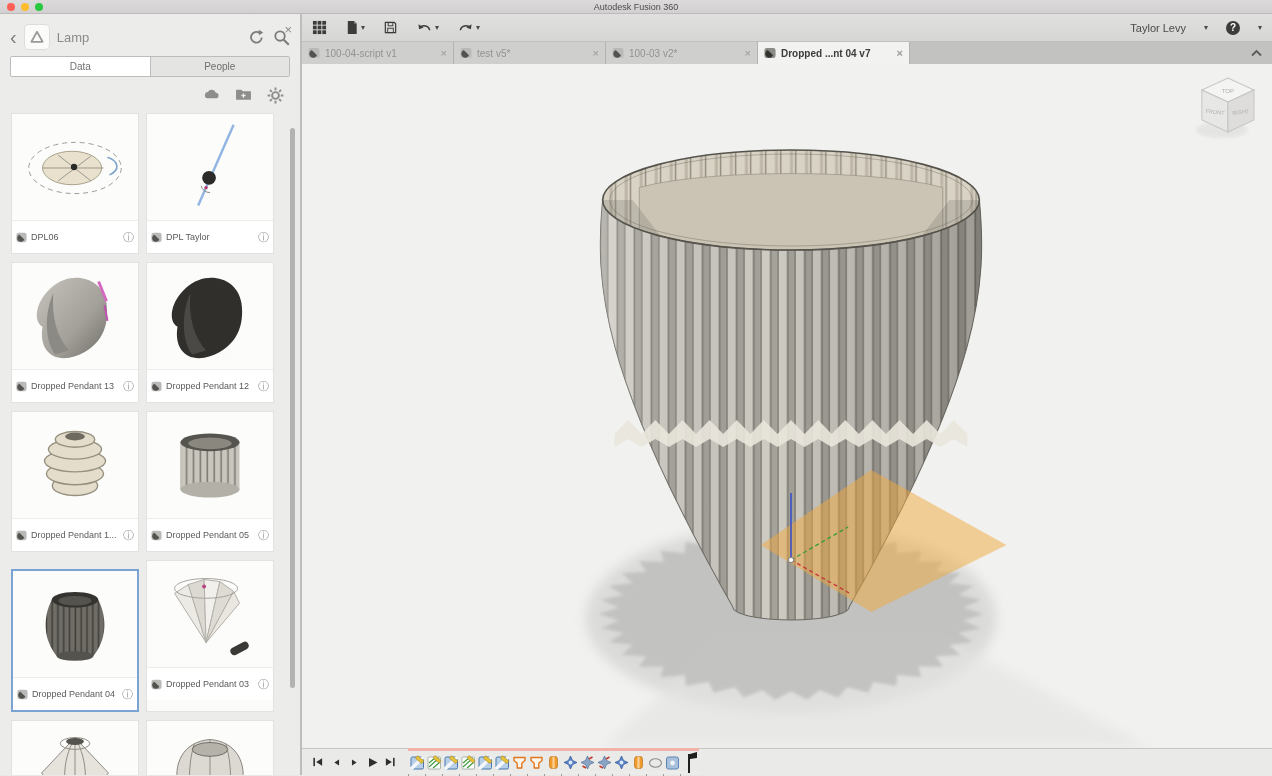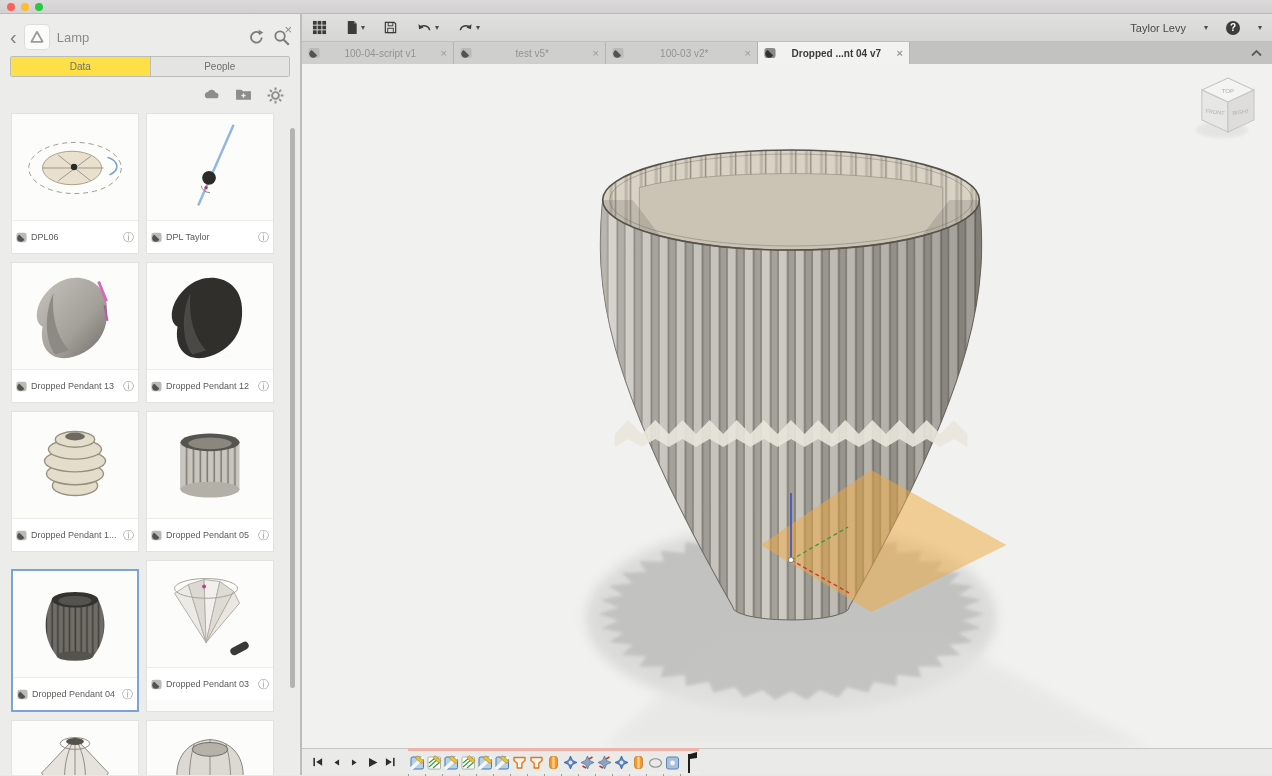--- a/index.html
+++ b/index.html
@@ -21,21 +21,21 @@
   .panel-head { display:flex; align-items:center; gap:8px; padding:10px 10px 4px 10px; height:40px; }
   .back { font-size:20px; color:#7d7d7b; line-height:14px; cursor:default; }
   .logo { width:24px; height:24px; background:#fbfbfa; border-radius:4px; display:flex;
           align-items:center; justify-content:center; box-shadow:0 0 0 1px #ddddda; }
   .panel-title { font-size:13px; color:#8d8b88; flex:1; }
   .head-ic { width:17px; height:17px; }
   .panel-close { position:absolute; top:8px; right:8px; font-size:13px; color:#8a8a88; }
   .seg { display:flex; margin:2px 10px 0 10px; height:21px; border:1px solid #bcbcba; border-radius:2px; overflow:hidden; }
   .seg > div { flex:1; display:flex; align-items:center; justify-content:center;
                font-size:10px; color:#6f6f6d; background:#e4e4e2; }
-  .seg > div.active { background:#fde047; border-right:1px solid #bcbcba; }
+  .seg > div.active { background:#ffffff; border-right:1px solid #bcbcba; }
   .panel-actions { display:flex; justify-content:flex-end; gap:15px; padding:8px 16px 2px 0; height:30px; align-items:center; }
   .grid { display:grid; grid-template-columns:128px 128px; gap:8px 7px; padding:6px 0 0 11px; }
   .card { width:128px; background:#fbfbfa; border:1px solid #e2e2e0; }
   .card.selected { border:2px solid #7ba3d4;margin-top:9px; }
   .thumb { width:100%; height:106px; background:#fcfcfb; display:block; }
   .card-label { height:21px; background:#ffffff; border-top:1px solid #ececea;
     display:flex; align-items:center; gap:4px; padding:16px 4px; }
   .card-name { flex:1; font-size:9px; color:#5a5a58; white-space:nowrap; overflow:hidden; }
   .info { font-size:11px; color:#9a9a98; line-height:11px; }
   .pscroll { position:absolute; top:114px; right:5px; width:5px; height:560px;
@@ -48,21 +48,21 @@
   .tb-group { display:flex; align-items:center; gap:2px; margin-right:12px; }
   .caret { font-size:8px; color:#4a4a48; }
   .tb-right { margin-left:auto; display:flex; align-items:center; gap:18px; }
   .user { font-size:11px; color:#4a4a48; }
   .help { width:14px; height:14px; border-radius:50%; background:#3d3d3b; color:#fff;
           font-size:10px; font-weight:bold; display:flex; align-items:center; justify-content:center; }
 
   .vp-tabs { height:22px; background:#c2c2c0; display:flex; align-items:stretch; position:relative; }
   .tab { width:152px; display:flex; align-items:center; gap:5px; padding:0 6px;
          background:#cfcfcd; border-right:1px solid #b3b3b1; font-size:10px; color:#93938f; }
-  .tab .tlabel { flex:1; white-space:nowrap; overflow:hidden;text-align:center; }
+  .tab .tlabel { flex:1; white-space:nowrap; overflow:hidden; }
   .tab .tclose { color:#9a9a96; font-size:11px; }
   .tab.active { background:#f2f2f0; color:#3c3c3a; font-weight:bold; }
   .tabs-collapse { margin-left:auto; display:flex; align-items:center; padding:0 10px; }
 
   .canvas { flex:1; position:relative; background:#f1f1ef; overflow:hidden; }
   .canvas svg.scene { position:absolute; inset:0; }
 
   
   .timeline { height:27px; background:#eaeae8; border-top:1px solid #c6c6c4;
     display:flex; align-items:center; padding:0 8px; gap:2px; }
@@ -78,20 +78,21 @@
 </style>
 </head>
 <body>
 
 <div class="titlebar">
   <div class="lights">
     <span class="light" style="background:#ff5f57"></span>
     <span class="light" style="background:#febc2e"></span>
     <span class="light" style="background:#28c840"></span>
   </div>
+  <div class="win-title">Autodesk Fusion 360</div>
 </div>
 
 <div class="app">
 
   <div class="panel">
     <span class="panel-close">×</span>
     <div class="panel-head">
       <span class="back">‹</span>
       <span class="logo">
         <svg width="16" height="16" viewBox="0 0 20 20">

